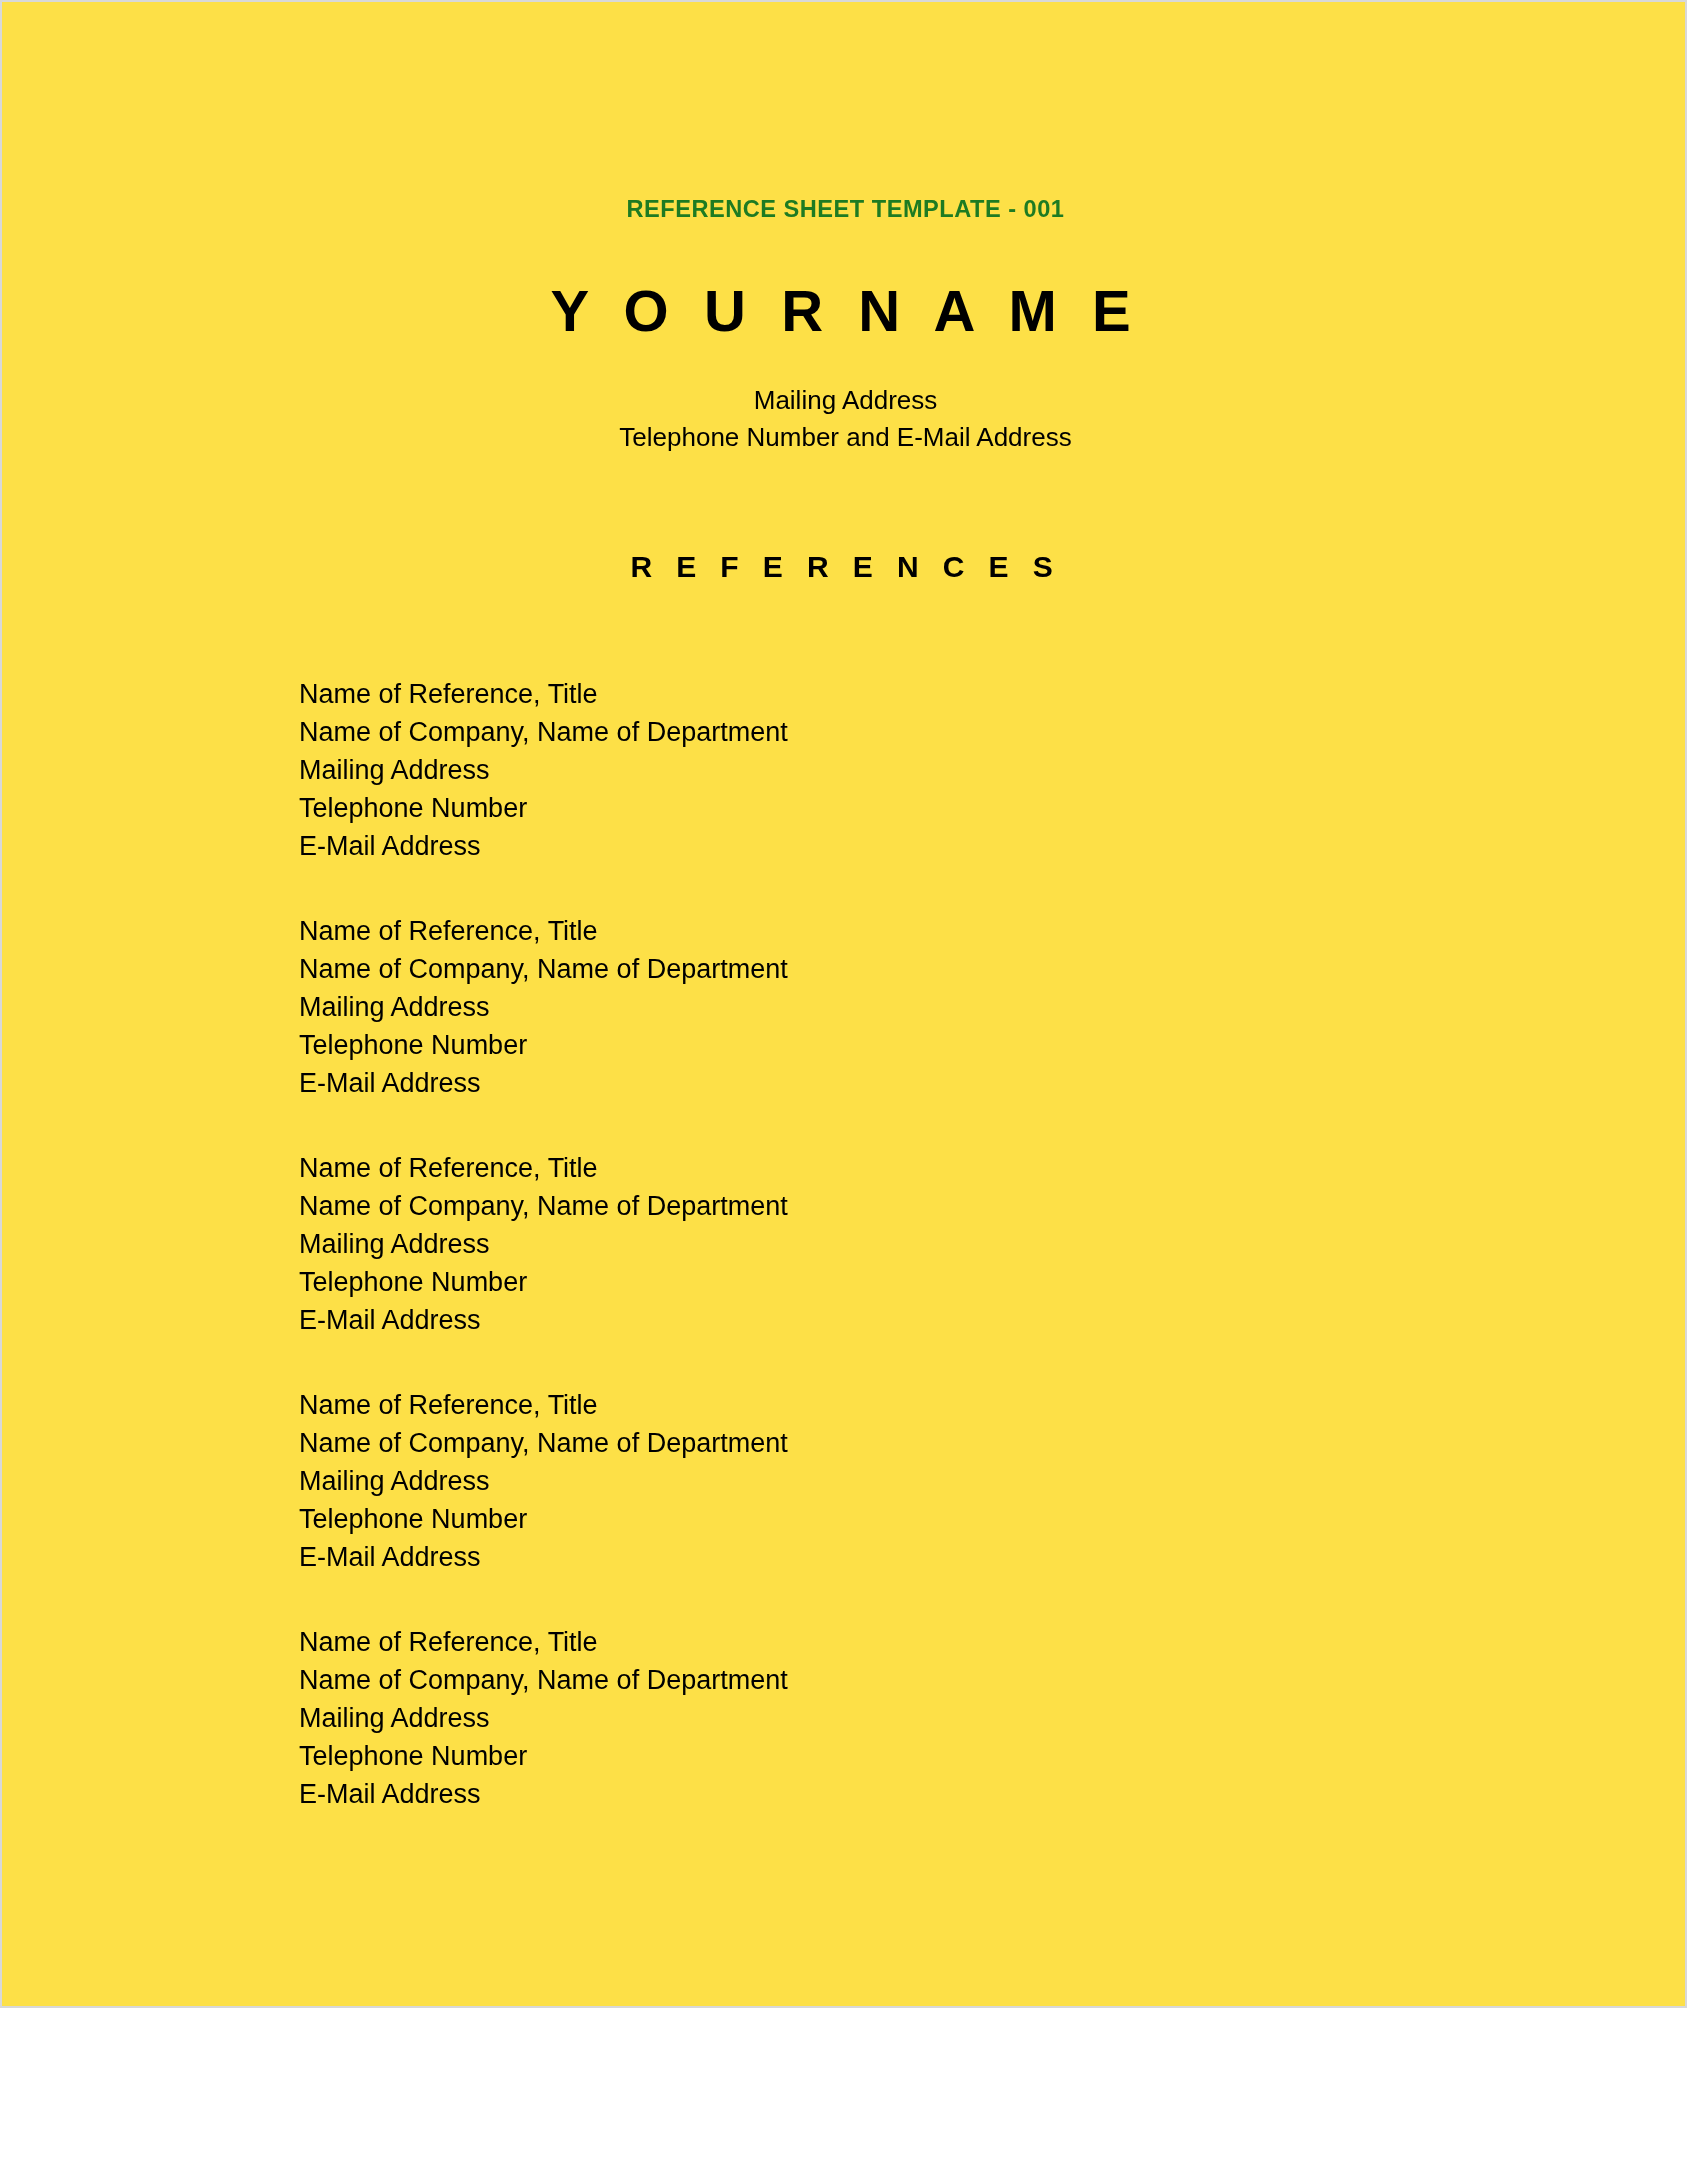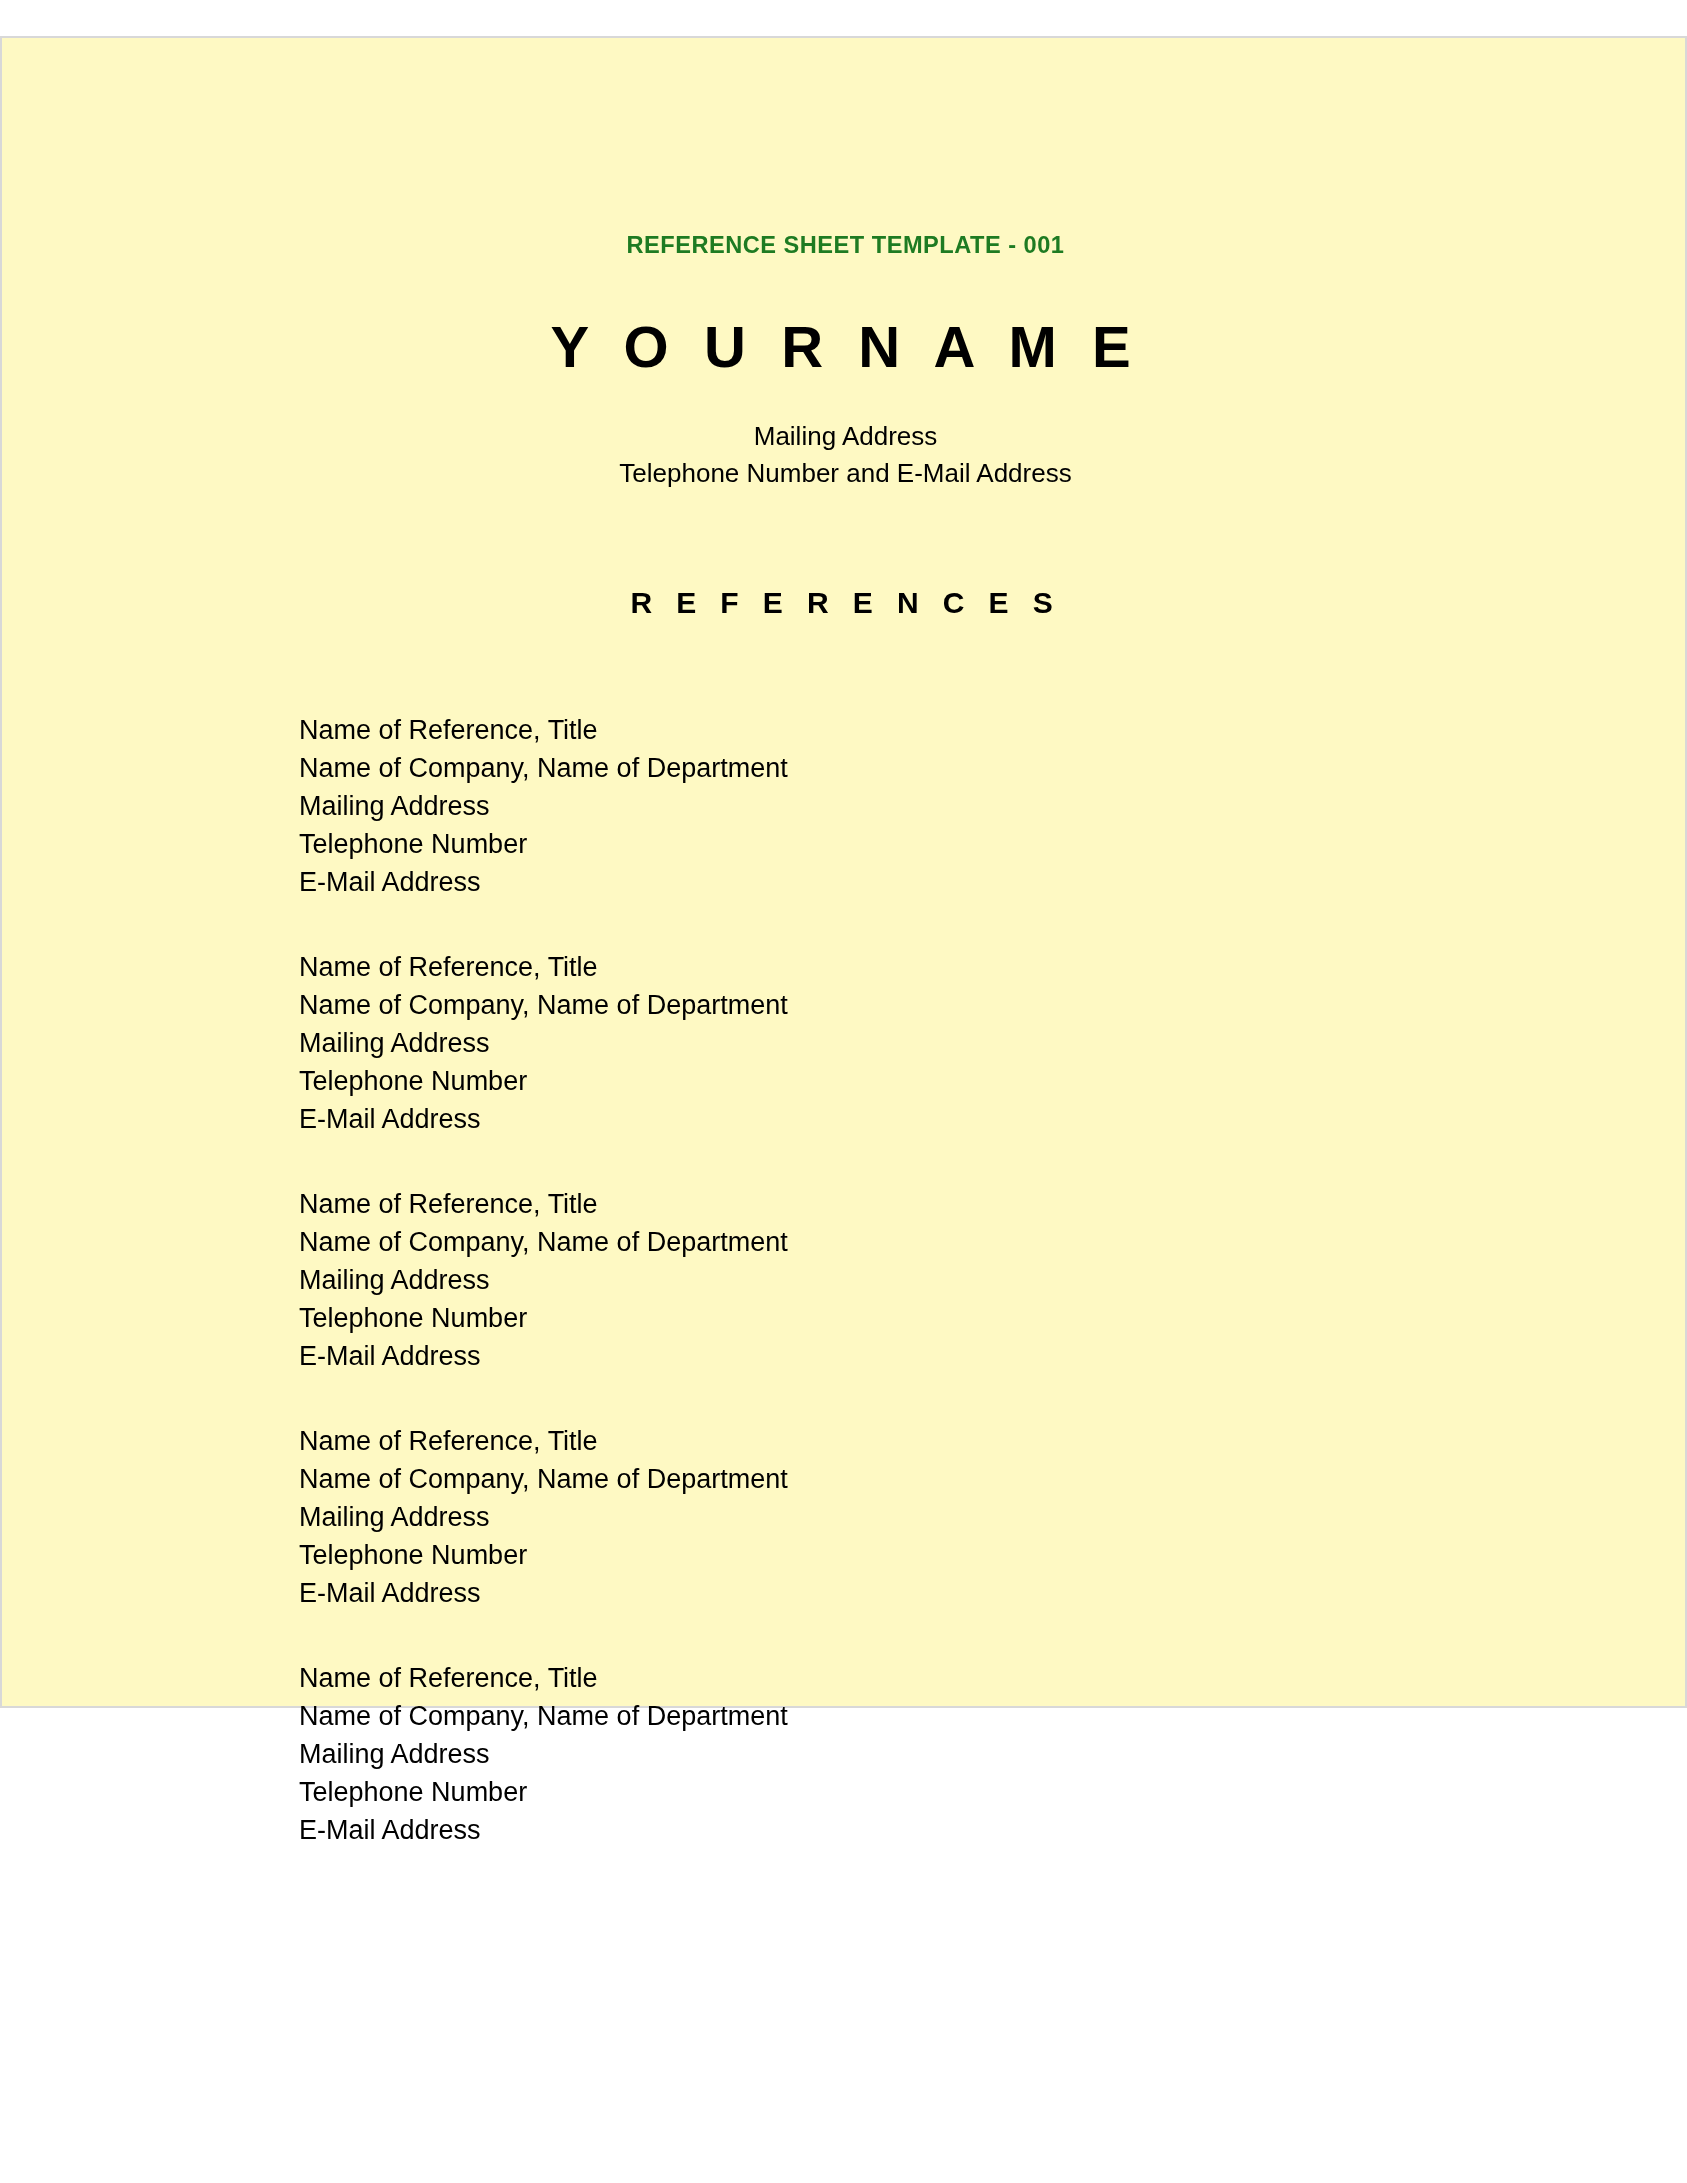--- a/index.html
+++ b/index.html
@@ -14,25 +14,24 @@
     color: #000000;
     position: relative;
     overflow: hidden;
   }
 
   .page {
     position: absolute;
     left: 0;
     top: 0;
     width: 1687px;
-    height: 1672px;
-    background: #fef9c3;
+    height: 2008px;
+    background: #fde047;
     box-sizing: border-box;
     border: 2.6px solid #d8d8d8;
-    margin-top: 36px;
   }
 
   .doc-inner {
     position: absolute;
     left: 0;
     top: 0;
     width: 1687px;
   }
 
   .template-label {

